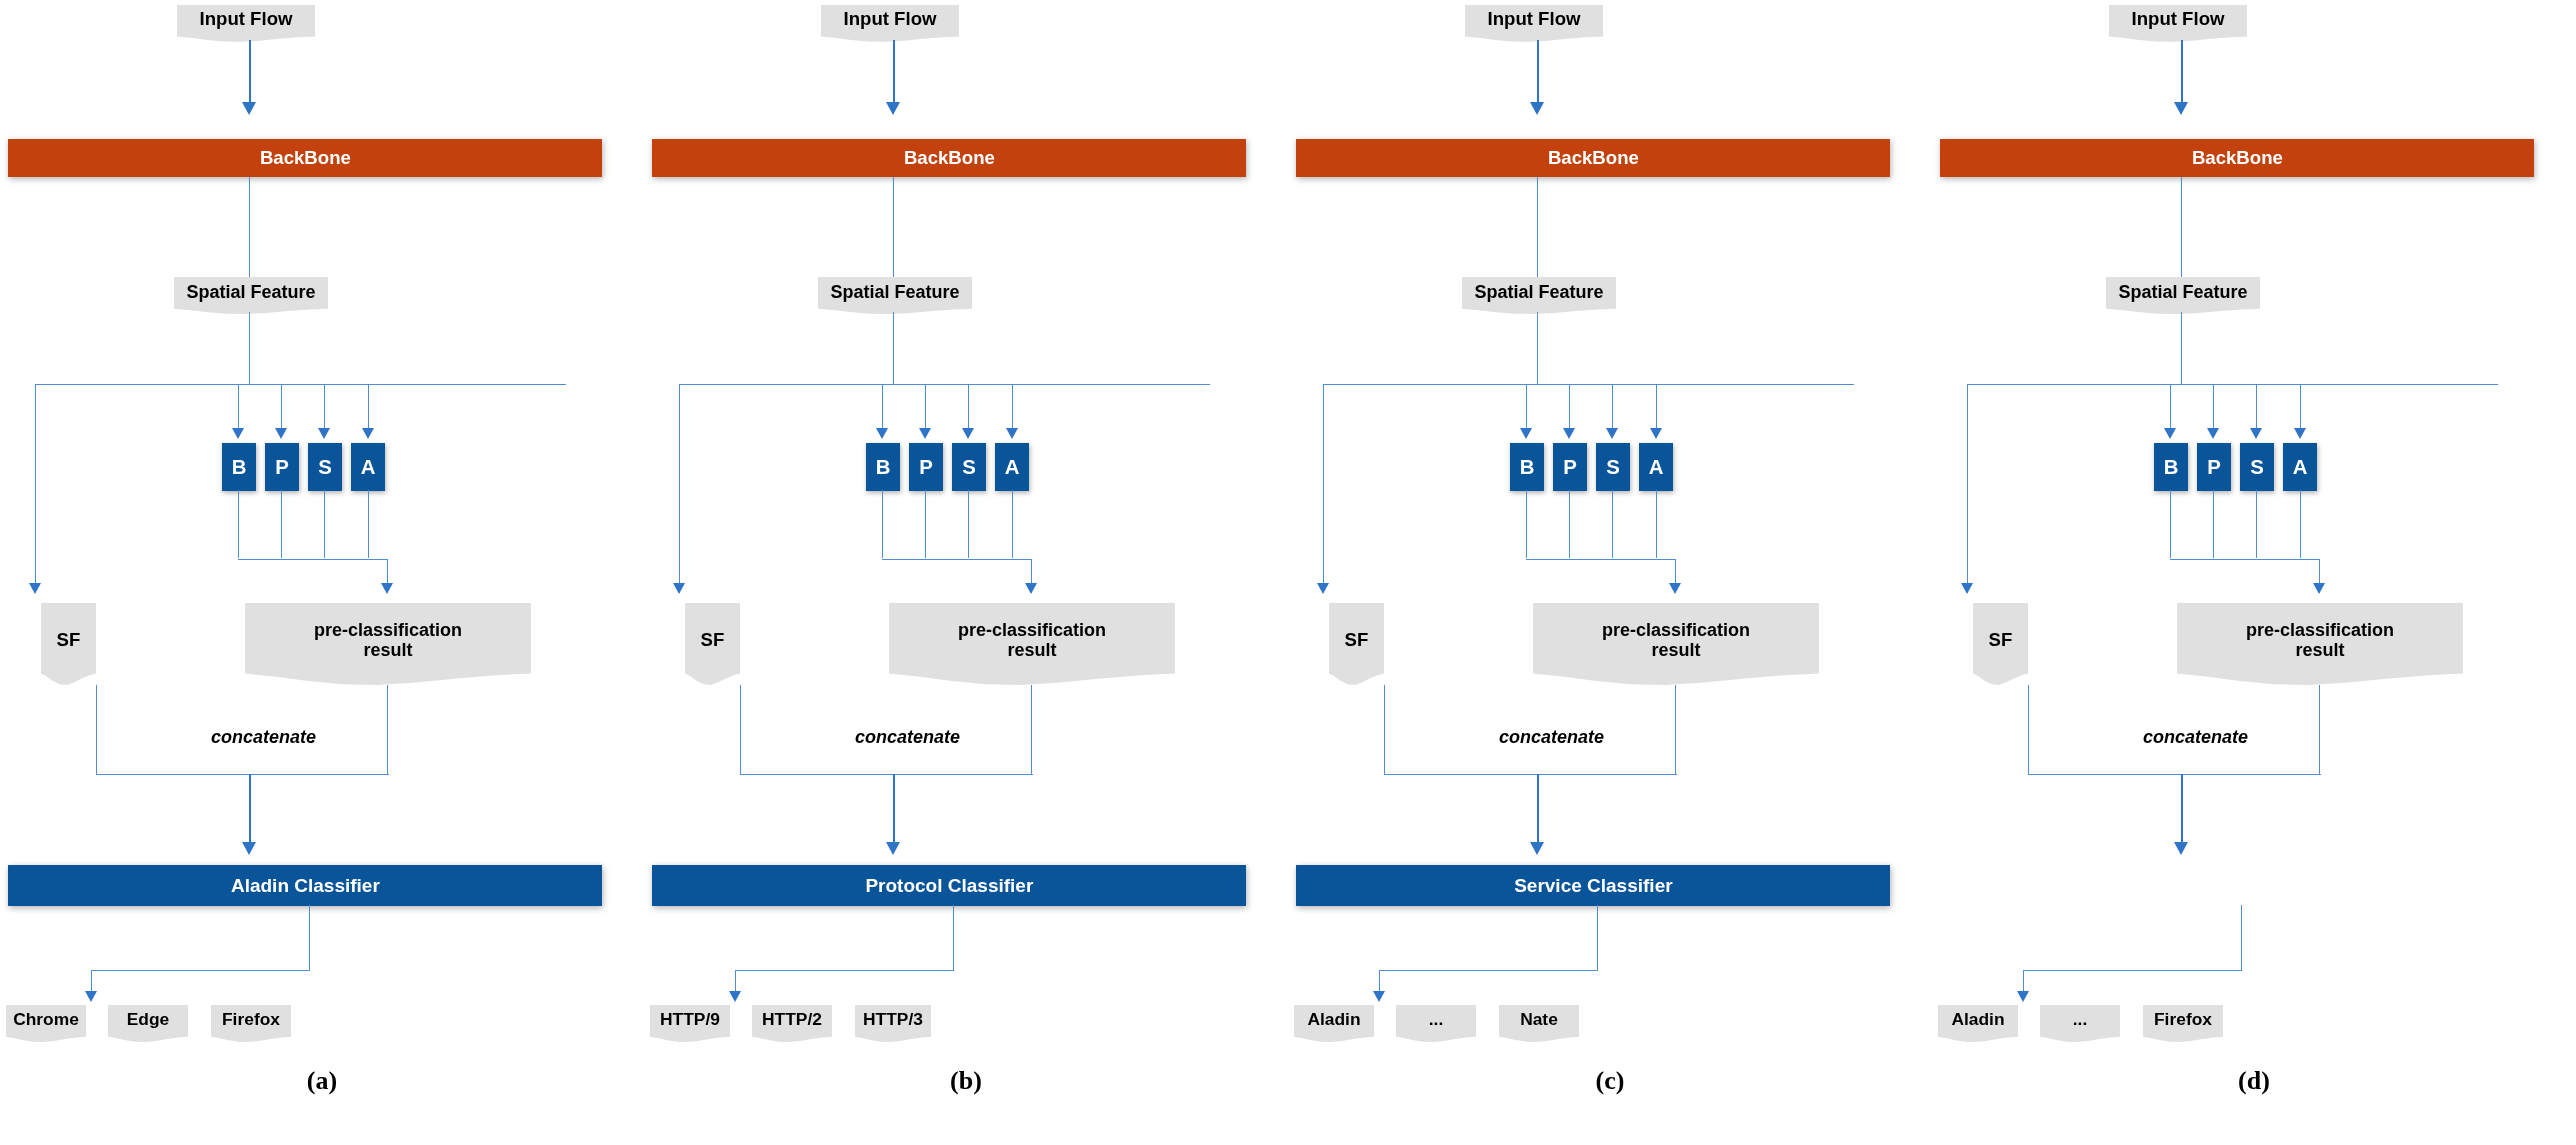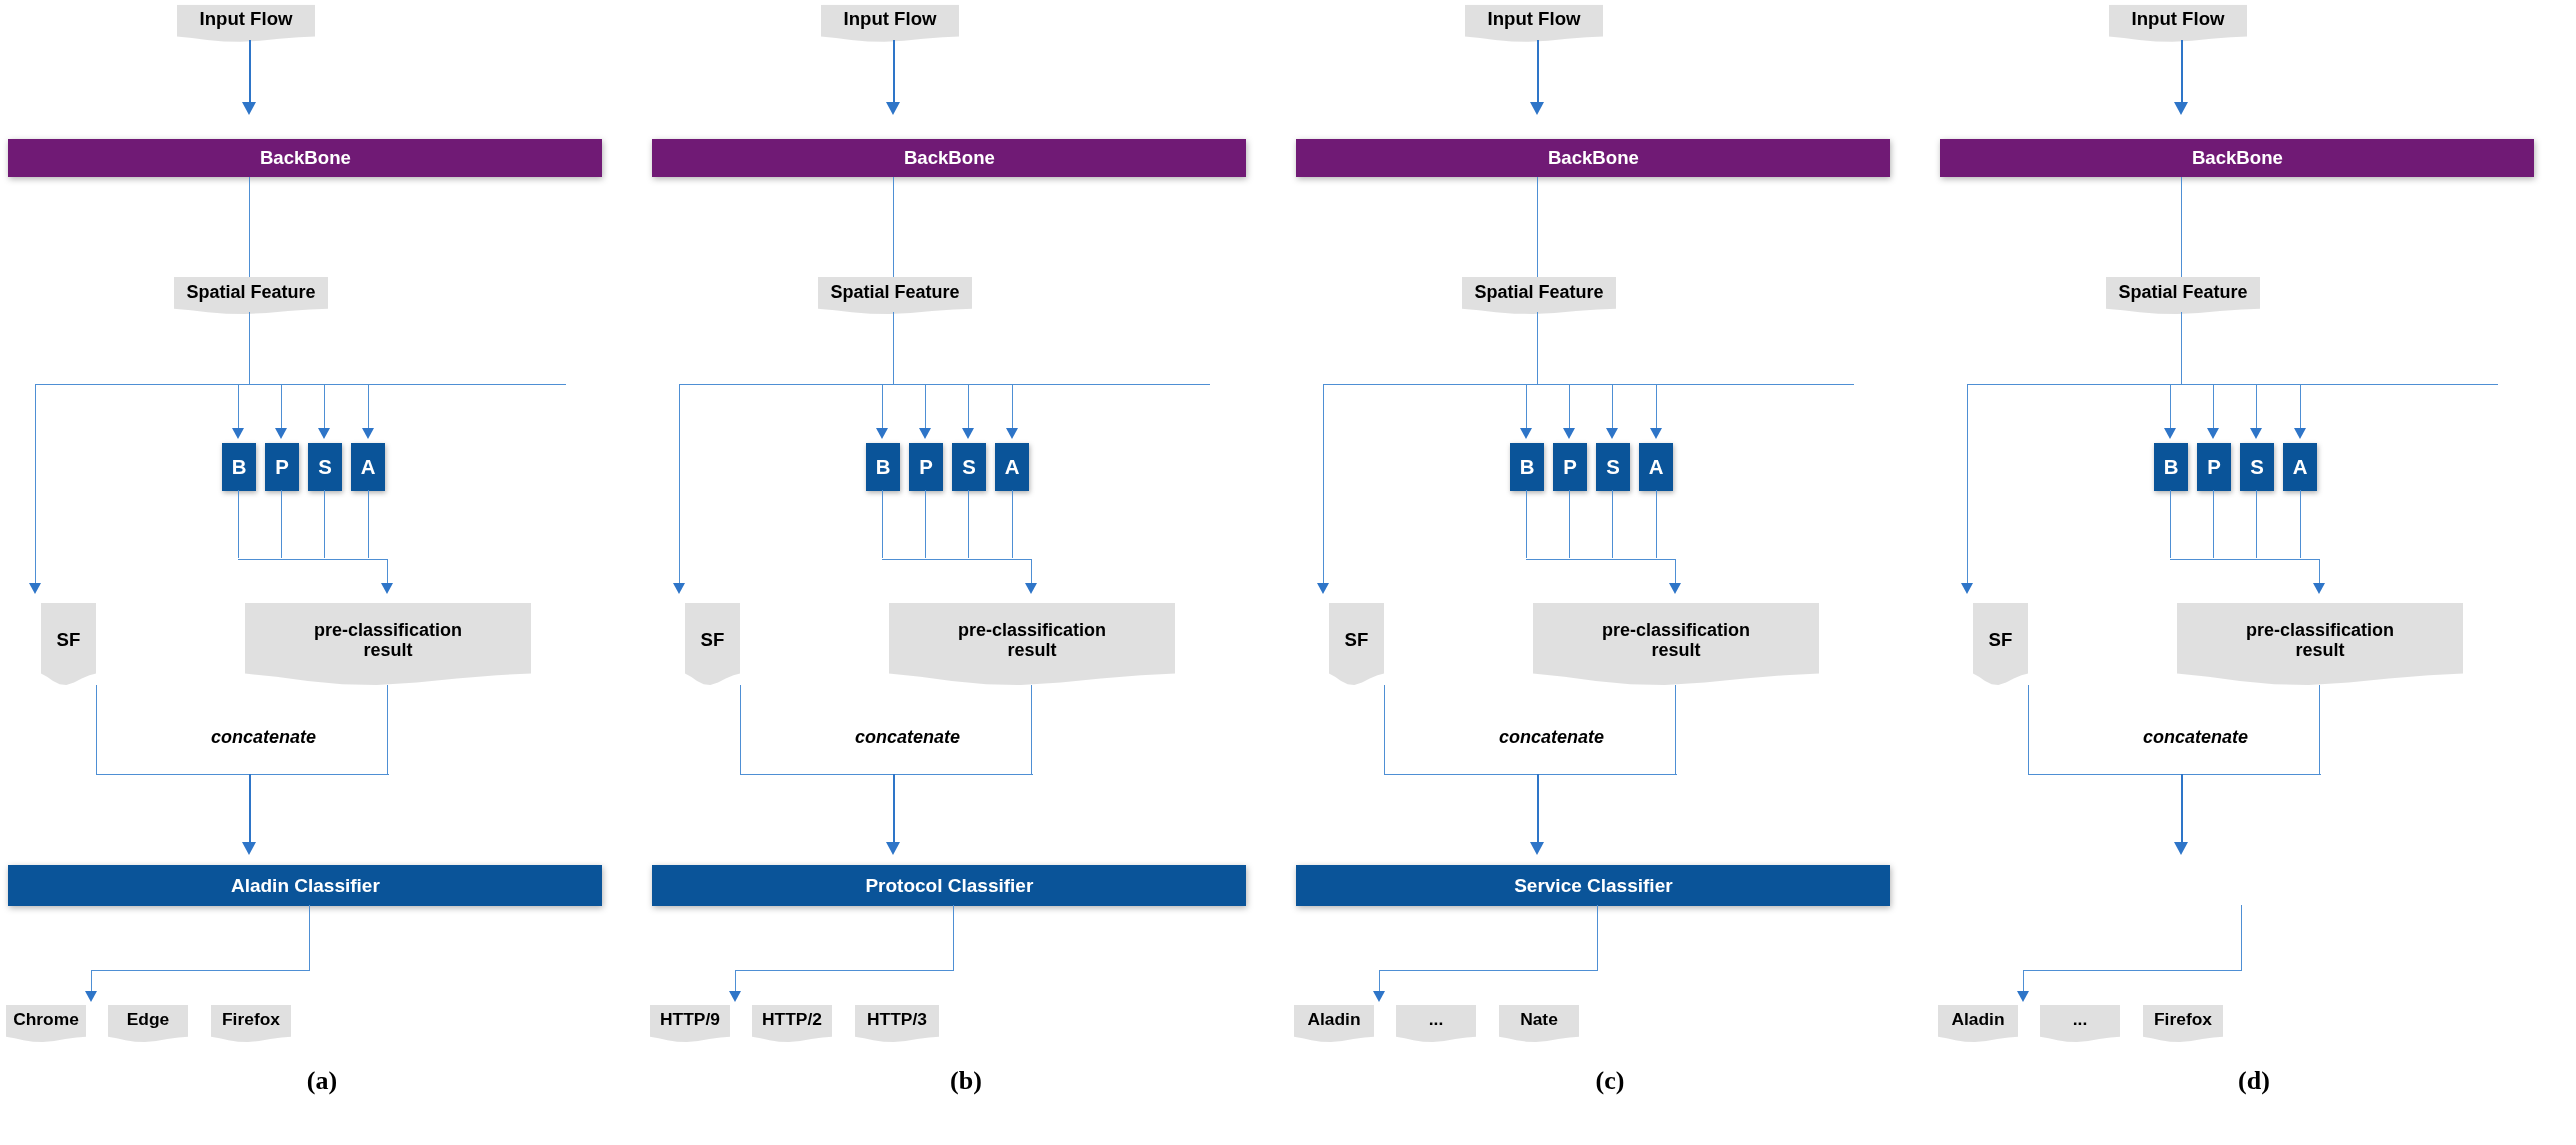--- a/index.html
+++ b/index.html
@@ -26,21 +26,21 @@
   .doc span{display:block;padding-bottom:7.2px;}
 
   
   .bar{
     position:absolute;
     display:flex;align-items:center;justify-content:center;
     color:#ffffff;font-weight:bold;
     box-sizing:border-box;
     filter:drop-shadow(1.8px 2.4px 3px rgba(0,0,0,0.30));
   }
-  .bar.backbone{background:#701a75;}
+  .bar.backbone{background:#c2410c;}
   .bar.classifier{background:#0A5499;}
 
   
   .head{
     position:absolute;
     background:#0A5499;
     color:#fff;font-weight:bold;
     display:flex;align-items:center;justify-content:center;
     filter:drop-shadow(1.8px 2.4px 2.4px rgba(0,0,0,0.30));
   }
@@ -227,21 +227,21 @@
       <div class="wire v" style="left:309px;top:905px;height:66px;"></div>
       <div class="wire h" style="left:91px;top:970px;width:219px;"></div>
       <div class="wire v" style="left:91px;top:970px;height:25px;"></div>
       <div class="arrow sm" style="left:85px;top:991px;"></div>
       <div class="doc" style="left:6px;top:1005px;width:80px;height:37px;font-size:17.4px;">
         <span>HTTP/9</span>
       </div>
       <div class="doc" style="left:108px;top:1005px;width:80px;height:37px;font-size:17.4px;">
         <span>HTTP/2</span>
       </div>
-      <div class="doc" style="left:211px;top:1005px;width:84px;height:37px;font-size:17.4px;">
+      <div class="doc" style="left:211px;top:1005px;width:76px;height:37px;font-size:17.4px;">
         <span>HTTP/3</span>
       </div>
       <div class="caption" style="left:0px;top:1066px;width:644px;font-size:26px;">(b)</div>
     </div>
     <div class="panel" style="left:1288px;">
       <div class="doc" style="left:177px;top:4.8px;width:138px;height:37px;font-size:18.6px;">
         <span>Input Flow</span>
       </div>
       <div class="wire vthick" style="left:249px;top:40px;height:66px;"></div>
       <div class="arrow" style="left:242px;top:102px;"></div>

